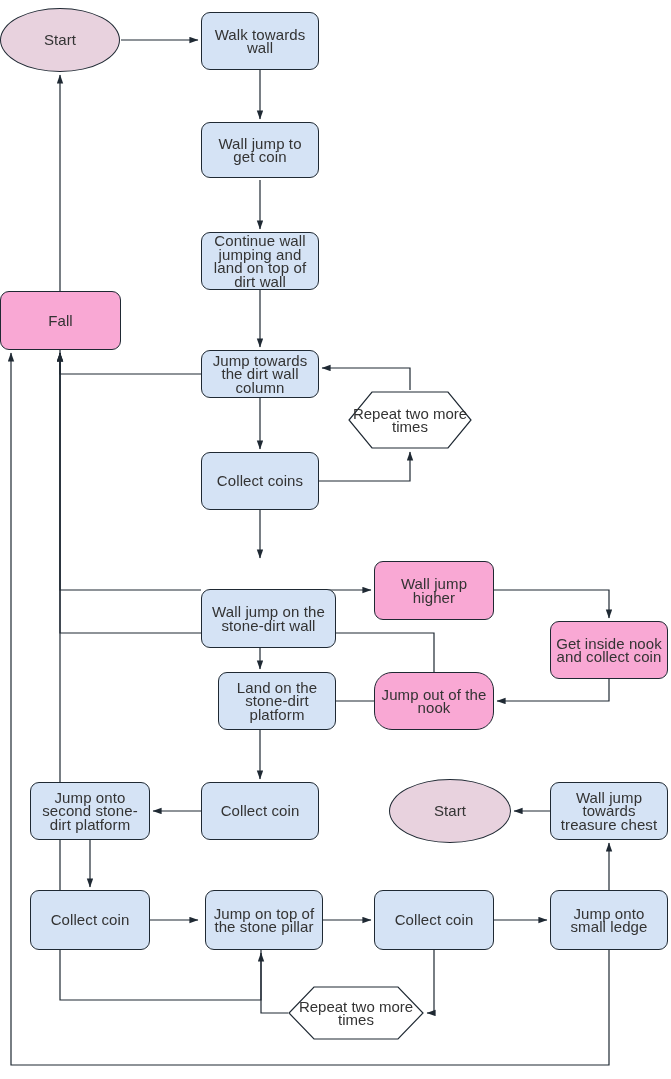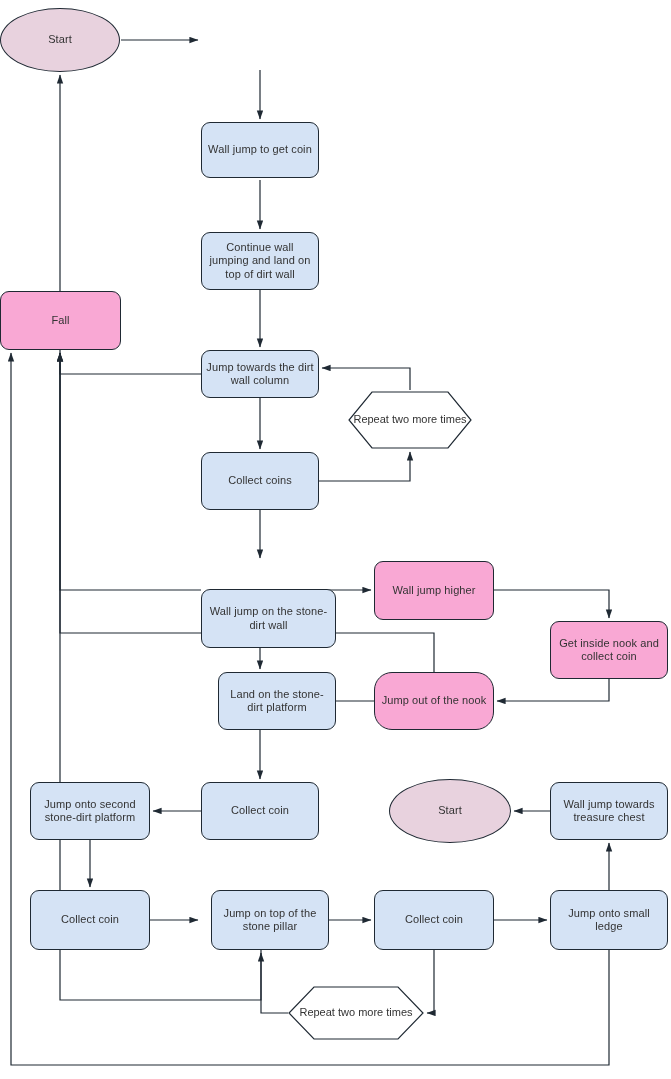--- a/index.html
+++ b/index.html
@@ -6,37 +6,37 @@
   body{
     font-family:"Liberation Sans", sans-serif;
     width:671px;height:1079px;overflow:hidden;position:relative;
   }
   #stage{position:relative;width:671px;height:1079px;background:#ffffff;}
   svg#edges{position:absolute;left:0;top:0;width:671px;height:1079px;overflow:visible;}
 
   .node{position:absolute;box-sizing:border-box;display:flex;align-items:center;justify-content:center;text-align:center;}
   .node .lbl{
     display:block;width:100%;padding:0 4px;box-sizing:border-box;
-    font-size:11px;line-height:13.5px;color:#333333;letter-spacing:.1px;
+    font-size:15px;line-height:13.5px;color:#333333;letter-spacing:.1px;
   }
   .proc{
     background:#d5e3f5;border:1.2px solid #1f2933;border-radius:9px;
   }
   .proc-white{
     background:#f9a8d4;border:1.2px solid #1f2933;border-radius:9px;
   }
   .term{
     background:#e8d2de;border:1.2px solid #1f2933;border-radius:50%;
   }
   .hexwrap{position:absolute;}
   .hexwrap svg{position:absolute;left:0;top:0;overflow:visible;}
   .hexwrap .lbl{
     position:absolute;left:0;top:0;width:100%;height:100%;
     display:flex;align-items:center;justify-content:center;text-align:center;
-    font-size:11px;line-height:13.5px;color:#333333;
+    font-size:15px;line-height:13.5px;color:#333333;
   }
 </style>
 </head>
 <body>
 
 <div id="stage">
 
   <svg id="edges" viewBox="0 0 671 1079" xmlns="http://www.w3.org/2000/svg">
     <defs>
       <marker id="ah" markerWidth="10" markerHeight="10" refX="8.6" refY="3.2" orient="auto" markerUnits="userSpaceOnUse">
@@ -100,20 +100,23 @@
       <path d="M609,950 L609,1065 L11,1065 L11,353"></path>
 
       <path d="M261,950 L261,1000 L60,1000 L60,75"></path>
     </g>
   </svg>
 
   <div class="node term" style="left:0px;top:8px;width:120px;height:64px;">
     <span class="lbl">Start</span>
   </div>
 
+  <div class="node proc" style="left:201px;top:12px;width:118px;height:58px;">
+    <span class="lbl">Walk towards wall</span>
+  </div>
 
   <div class="node proc" style="left:201px;top:122px;width:118px;height:56px;">
     <span class="lbl">Wall jump to get coin</span>
   </div>
 
   <div class="node proc" style="left:201px;top:232px;width:118px;height:58px;">
     <span class="lbl">Continue wall jumping and land on top of dirt wall</span>
   </div>
 
   <div class="node proc-white" style="left:0px;top:291px;width:121px;height:59px;">
@@ -168,21 +171,21 @@
   </div>
 
   <div class="node proc" style="left:550px;top:782px;width:118px;height:58px;">
     <span class="lbl">Wall jump towards treasure chest</span>
   </div>
 
   <div class="node proc" style="left:30px;top:890px;width:120px;height:60px;">
     <span class="lbl">Collect coin</span>
   </div>
 
-  <div class="node proc" style="left:211px;top:890px;width:118px;height:60px;">
+  <div class="node proc" style="left:205px;top:890px;width:118px;height:60px;">
     <span class="lbl">Jump on top of the stone pillar</span>
   </div>
 
   <div class="node proc" style="left:374px;top:890px;width:120px;height:60px;">
     <span class="lbl">Collect coin</span>
   </div>
 
   <div class="node proc" style="left:550px;top:890px;width:118px;height:60px;">
     <span class="lbl">Jump onto small ledge</span>
   </div>

